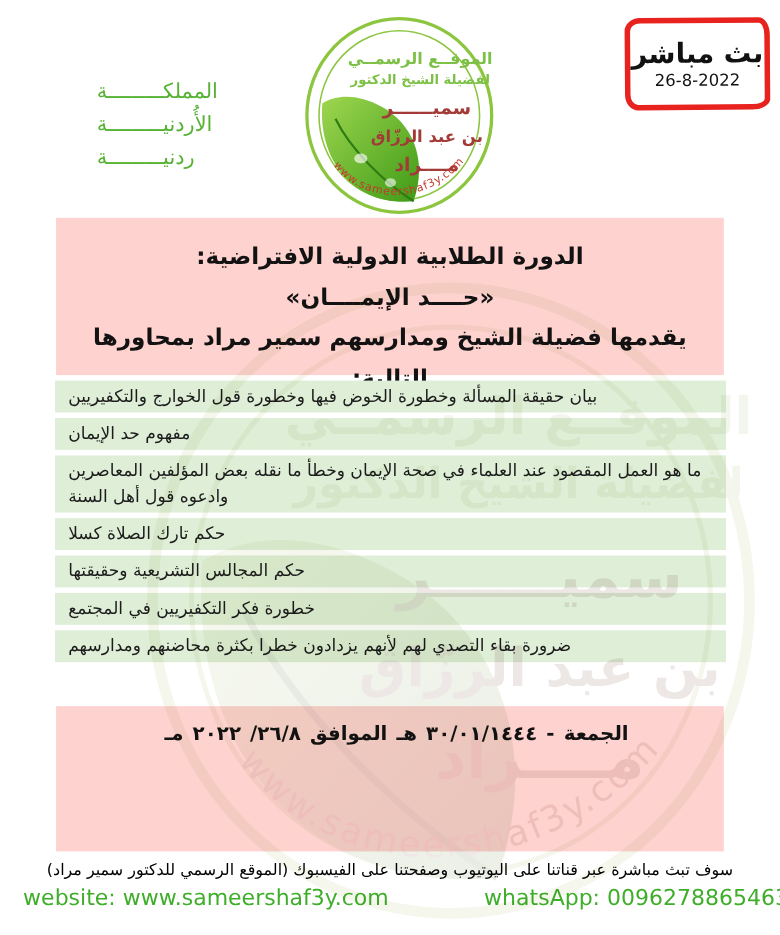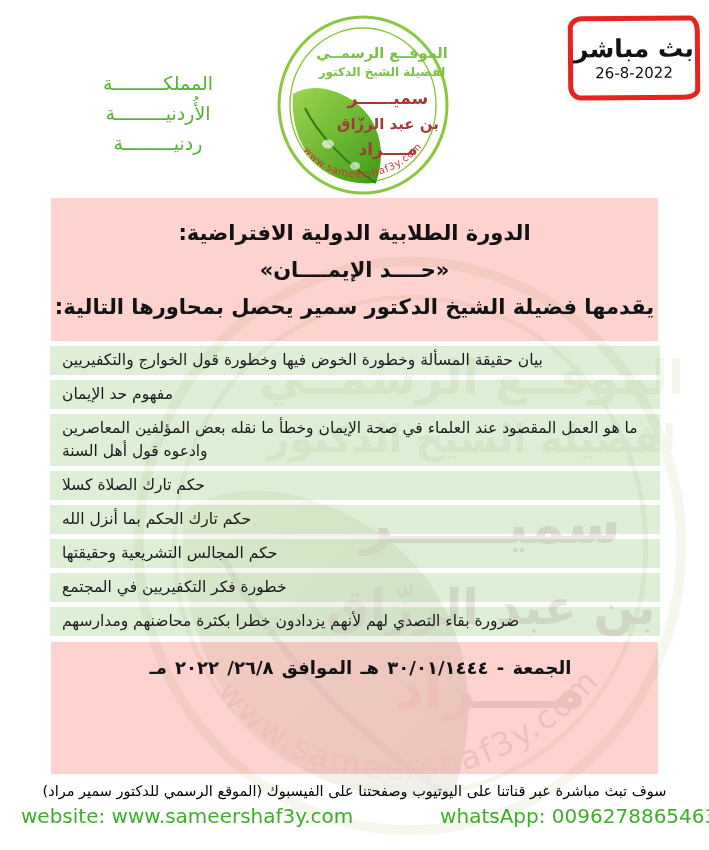--- a/index.html
+++ b/index.html
@@ -12,21 +12,21 @@
     position:absolute;left:568px;top:16px;width:132px;height:84px;
     box-sizing:border-box;border:5px solid #e8221f;background:#fff;
     border-radius:14px 10px 16px 12px / 12px 16px 10px 14px;
     transform:rotate(-.4deg);
     display:flex;flex-direction:column;align-items:center;justify-content:center;
   }
   .live-badge .t{font-size:25px;font-weight:bold;color:#111;line-height:30px;direction:rtl;}
   .live-badge .d{font-size:15px;color:#111;line-height:18px;}
   
   .kingdom{
-    position:absolute;left:88px;top:68px;width:140px;direction:rtl;text-align:center;
+    position:absolute;left:88px;top:68px;width:140px;direction:rtl;text-align:left;
     color:#55b233;font-size:19px;line-height:30px;
   }
   
   .logo-main{position:absolute;left:276px;top:14px;width:174px;height:182px;}
   .logo-main svg,.watermark svg{width:100%;height:100%;display:block;}
   
   .title-block{
     position:absolute;left:51px;top:198px;width:607px;height:143px;
     background:#fdd2cf;direction:rtl;text-align:center;color:#121212;
     font-weight:bold;font-size:21px;line-height:37px;box-sizing:border-box;padding-top:17px;
@@ -104,29 +104,28 @@
         <text x="112" y="115" text-anchor="middle" font-size="15" font-weight="bold" fill="#a23b38" direction="rtl">بن عبد الرزّاق</text>
         <text x="112" y="141" text-anchor="middle" font-size="17" font-weight="bold" fill="#a23b38" direction="rtl">مــــراد</text>
         <path id="arcA" d="M 22 128 C 46 174 118 178 154 122" fill="none"></path>
         <text font-size="10" fill="#c23b2e" letter-spacing="0.8"><textPath href="#arcA" startOffset="6%">www.sameershaf3y.com</textPath></text>
       </svg>
     </div>
 
     <div class="title-block">
       <div>الدورة الطلابية الدولية الافتراضية:</div>
       <div>«حــــد الإيمــــان»</div>
-      <div>يقدمها فضيلة الشيخ الدكتور سمير يحصل بمحاورها التالية:</div>
+      <div>يقدمها فضيلة الشيخ ومدارسهم سمير مراد بمحاورها التالية:</div>
     </div>
 
     <div class="topics">
       <div class="topic-row">بيان حقيقة المسألة وخطورة الخوض فيها وخطورة قول الخوارج والتكفيريين</div>
       <div class="topic-row">مفهوم حد الإيمان</div>
       <div class="topic-row">ما هو العمل المقصود عند العلماء في صحة الإيمان وخطأ ما نقله بعض المؤلفين المعاصرين وادعوه قول أهل السنة</div>
       <div class="topic-row">حكم تارك الصلاة كسلا</div>
-      <div class="topic-row">حكم تارك الحكم بما أنزل الله</div>
       <div class="topic-row">حكم المجالس التشريعية وحقيقتها</div>
       <div class="topic-row">خطورة فكر التكفيريين في المجتمع</div>
       <div class="topic-row">ضرورة بقاء التصدي لهم لأنهم يزدادون خطرا بكثرة محاضنهم ومدارسهم</div>
     </div>
 
     <div class="schedule-block">
       <div class="schedule-date">الجمعة - ٣٠/٠١/١٤٤٤ هـ الموافق ٢٦/٨/ ٢٠٢٢ مـ</div>
     </div>
 
     <div class="broadcast-note">سوف تبث مباشرة عبر قناتنا على اليوتيوب وصفحتنا على الفيسبوك (الموقع الرسمي للدكتور سمير مراد)</div>

